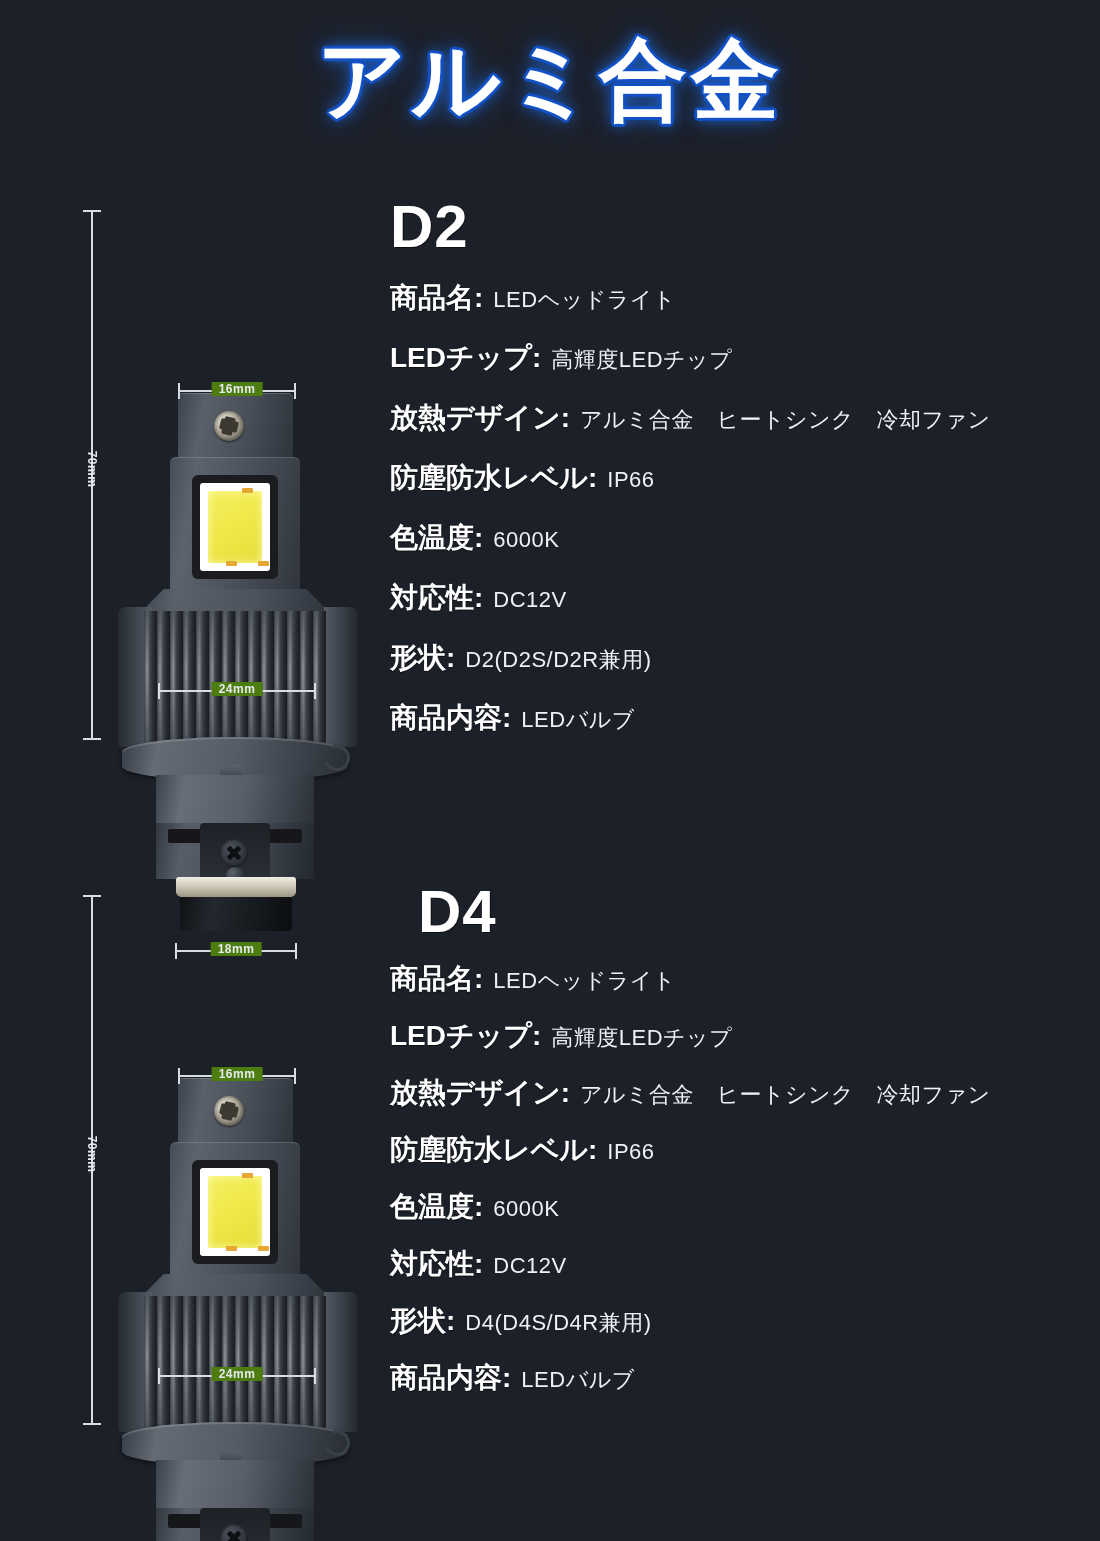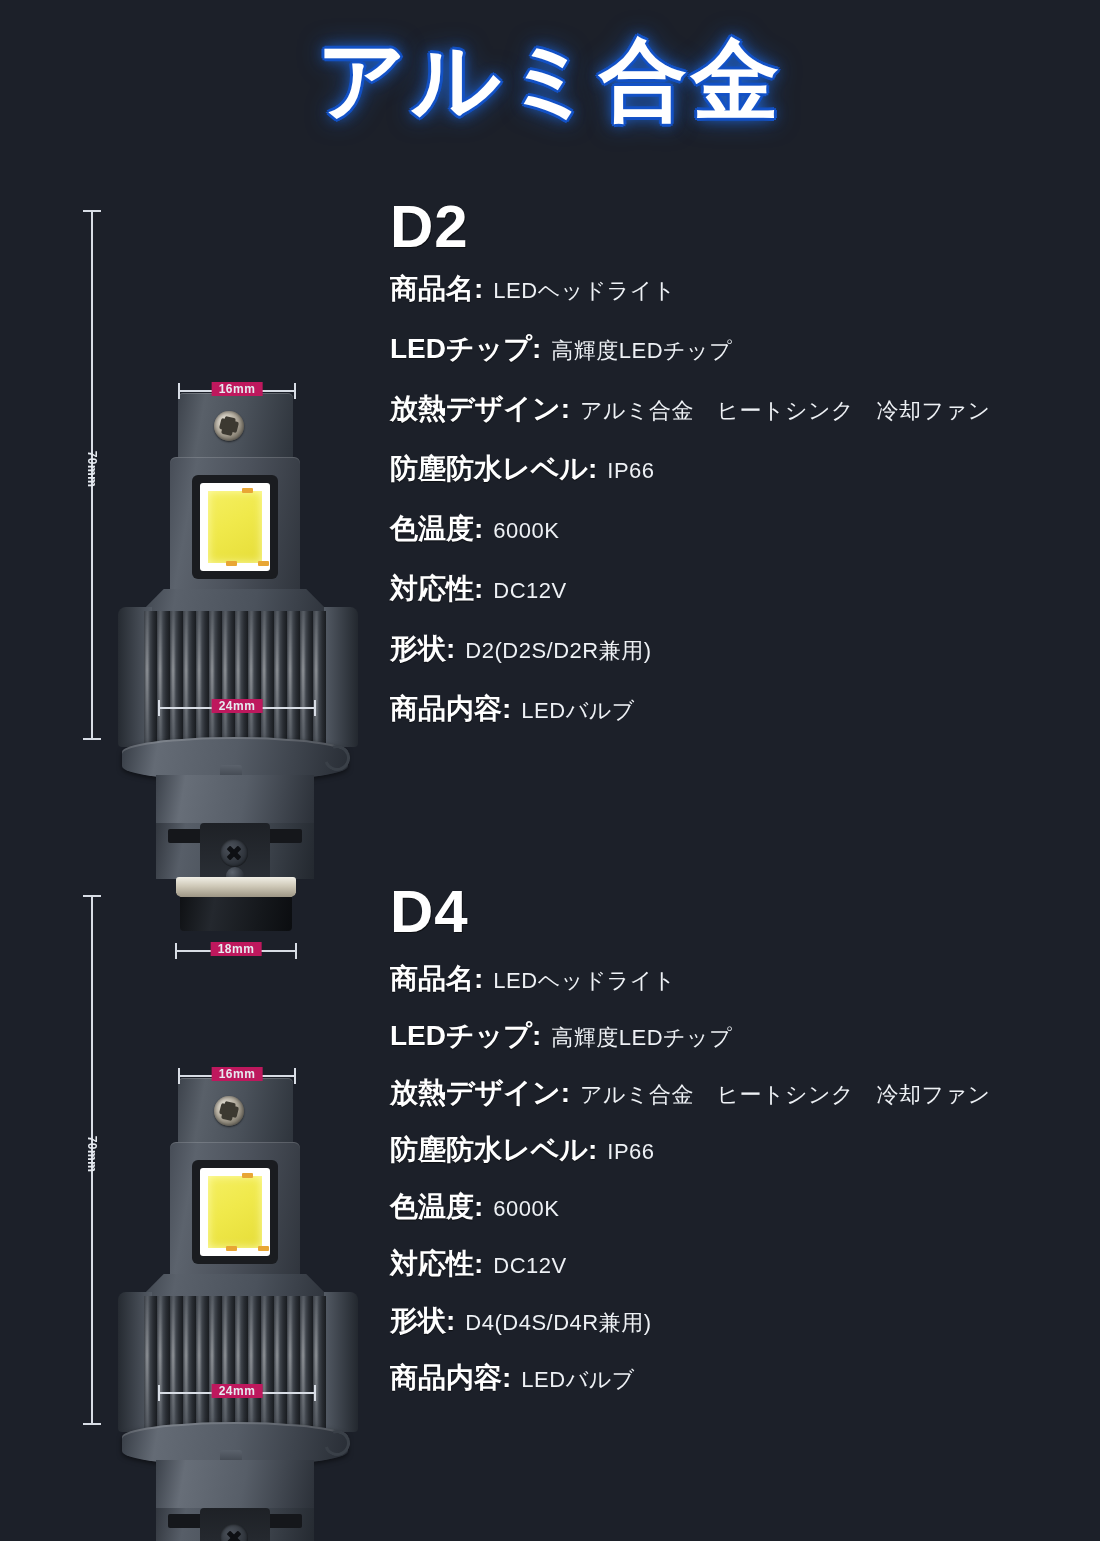--- a/index.html
+++ b/index.html
@@ -102,29 +102,29 @@
     background:#d8dde5;
   }
   .dim-horz .cap.l { left:0; }
   .dim-horz .cap.r { right:0; }
   .dim-horz .label {
     position:absolute;
     left:50%;
     top:-1px;
     transform:translateX(-50%);
     padding:0 7px;
-    background:#be185d;
+    background:#4d7c0f;
     font-size:12px;
     font-weight:bold;
     letter-spacing:0.5px;
     color:#e6eaf0;
     white-space:nowrap;
   }
   .dim-16 { left:178px; top:208px; width:118px; }
-  .dim-24 { left:158px; top:525px; width:158px; }
+  .dim-24 { left:158px; top:508px; width:158px; }
   .dim-18 { left:175px; top:728px; width:122px;margin-top:40px; }
 
   
   .bulb { position:absolute; left:118px; top:218px; width:240px; height:520px; }
 
   .bulb .top-bracket {
     position:absolute; left:60px; top:0; width:115px; height:70px;
     background:linear-gradient(100deg,#3d434c 0%,#596069 22%,#4a515a 55%,#2e343c 100%);
     border-radius:5px 5px 2px 2px;
     box-shadow:inset 0 1px 0 rgba(255,255,255,0.18);
@@ -270,31 +270,31 @@
     flex:1;
     padding-top:22px;
   }
   .spec-title {
     font-size:60px;
     font-weight:bold;
     letter-spacing:1px;
     line-height:1;
     color:#ffffff;
     text-shadow:1px 1px 0 rgba(0,0,0,0.5);
-    margin-bottom:13px;
+    margin-bottom:22px;
   }
   .spec-rows { display:block; }
   .spec-row {
     display:flex;
     align-items:baseline;
     margin-bottom:22px;
     white-space:nowrap;
   }
   #block-d4 .spec-row { margin-bottom:19px; }
-  #block-d4 .spec-title { margin-bottom:18px; }
+  #block-d4 .spec-title { margin-bottom:18px;margin-left:28px; }
   .spec-label {
     font-size:28px;
     font-weight:bold;
     color:#ffffff;
     margin-right:10px;
     text-shadow:0 1px 1px rgba(0,0,0,0.55);
   }
   .spec-value {
     font-size:22px;
     font-weight:normal;

